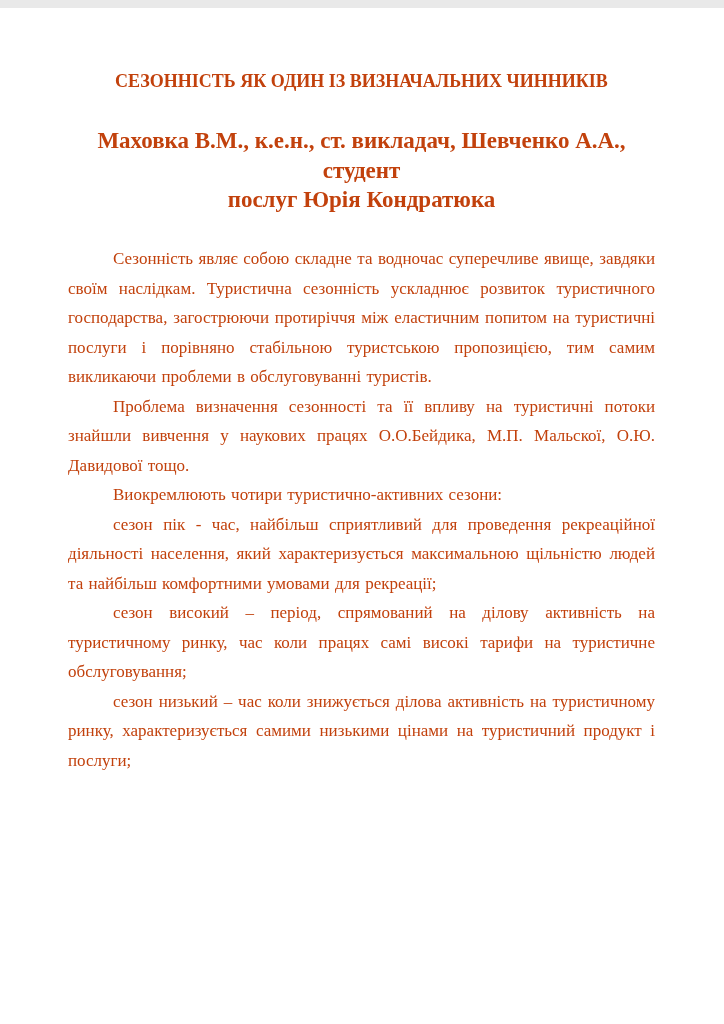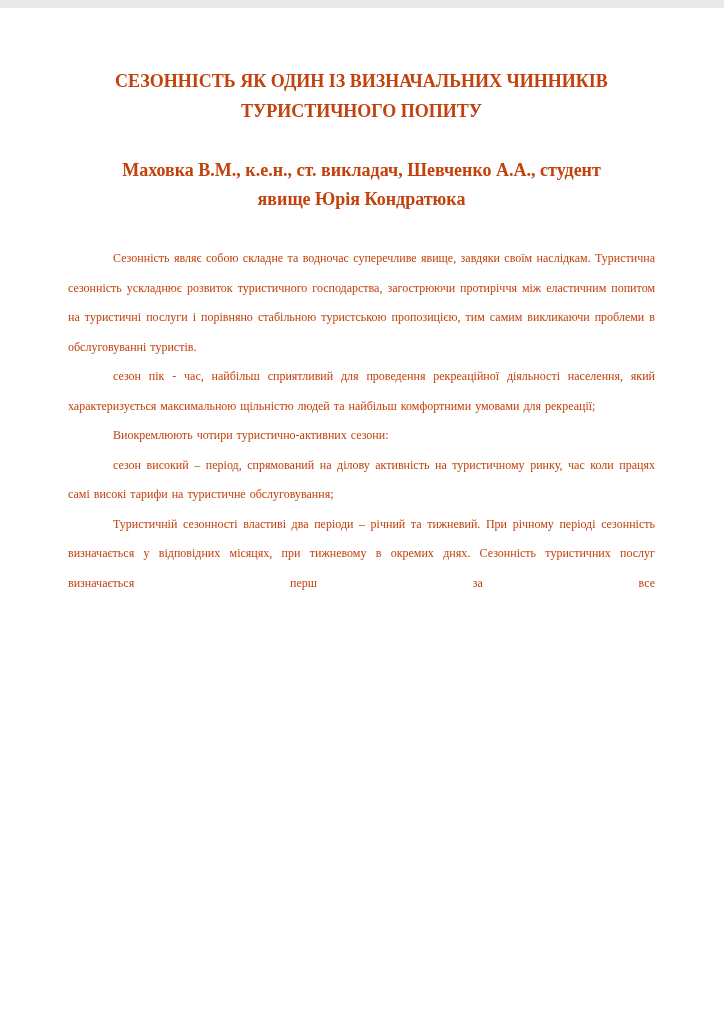--- a/index.html
+++ b/index.html
@@ -21,61 +21,61 @@
   }
   .title-block {
     text-align: center;
     font-weight: bold;
     font-size: 18px;
     line-height: 29.5px;
   }
   .authors-block {
     text-align: center;
     font-weight: bold;
-    font-size: 18px;
+    font-size: 23px;
     line-height: 29.5px;
   }
   .spacer {
     height: 29.5px;
   }
   .body-block p {
     margin: 0;
-    font-size: 12px;
+    font-size: 17px;
     line-height: 29.5px;
     text-align: justify;
     text-indent: 45px;
     word-spacing: 1px;
   }
   .body-block p.extra-indent {
     text-indent: 51px;
   }
   .body-block p.continues {
     text-align-last: justify;
   }
 </style>
 </head>
 <body>
 
 <div class="page">
 
   <div class="title-block">
     <div>СЕЗОННІСТЬ ЯК ОДИН ІЗ ВИЗНАЧАЛЬНИХ ЧИННИКІВ</div>
-    <div>ТУРИСТИЧНОГО ПОПИТУ</div>
   </div>
 
   <div class="spacer"></div>
 
   <div class="authors-block">
     <div>Маховка В.М., к.е.н., ст. викладач, Шевченко А.А., студент</div>
-    <div>явище Юрія Кондратюка</div>
+    <div>послуг Юрія Кондратюка</div>
   </div>
 
   <div class="spacer"></div>
 
   <div class="body-block">
     <p>Сезонність являє собою складне та водночас суперечливе явище, завдяки своїм наслідкам. Туристична сезонність ускладнює розвиток туристичного господарства, загострюючи протиріччя між еластичним попитом на туристичні послуги і порівняно стабільною туристською пропозицією, тим самим викликаючи проблеми в обслуговуванні туристів.</p>
+    <p>Проблема визначення сезонності та її впливу на туристичні потоки знайшли вивчення у наукових працях О.О.Бейдика, М.П. Мальскої, О.Ю. Давидової тощо.</p>
+    <p>Виокремлюють чотири туристично-активних сезони:</p>
     <p>сезон пік - час, найбільш сприятливий для проведення рекреаційної діяльності населення, який характеризується максимальною щільністю людей та найбільш комфортними умовами для рекреації;</p>
-    <p>Виокремлюють чотири туристично-активних сезони:</p>
     <p>сезон високий – період, спрямований на ділову активність на туристичному ринку, час коли працях самі високі тарифи на туристичне обслуговування;</p>
-    <p class="continues">Туристичній сезонності властиві два періоди – річний та тижневий. При річному періоді сезонність визначається у відповідних місяцях, при тижневому в окремих днях. Сезонність туристичних послуг визначається перш за все</p>
+    <p>сезон низький – час коли знижується ділова активність на туристичному ринку, характеризується самими низькими цінами на туристичний продукт і послуги;</p>
   </div>
 
 </div>
 
 </body></html>

